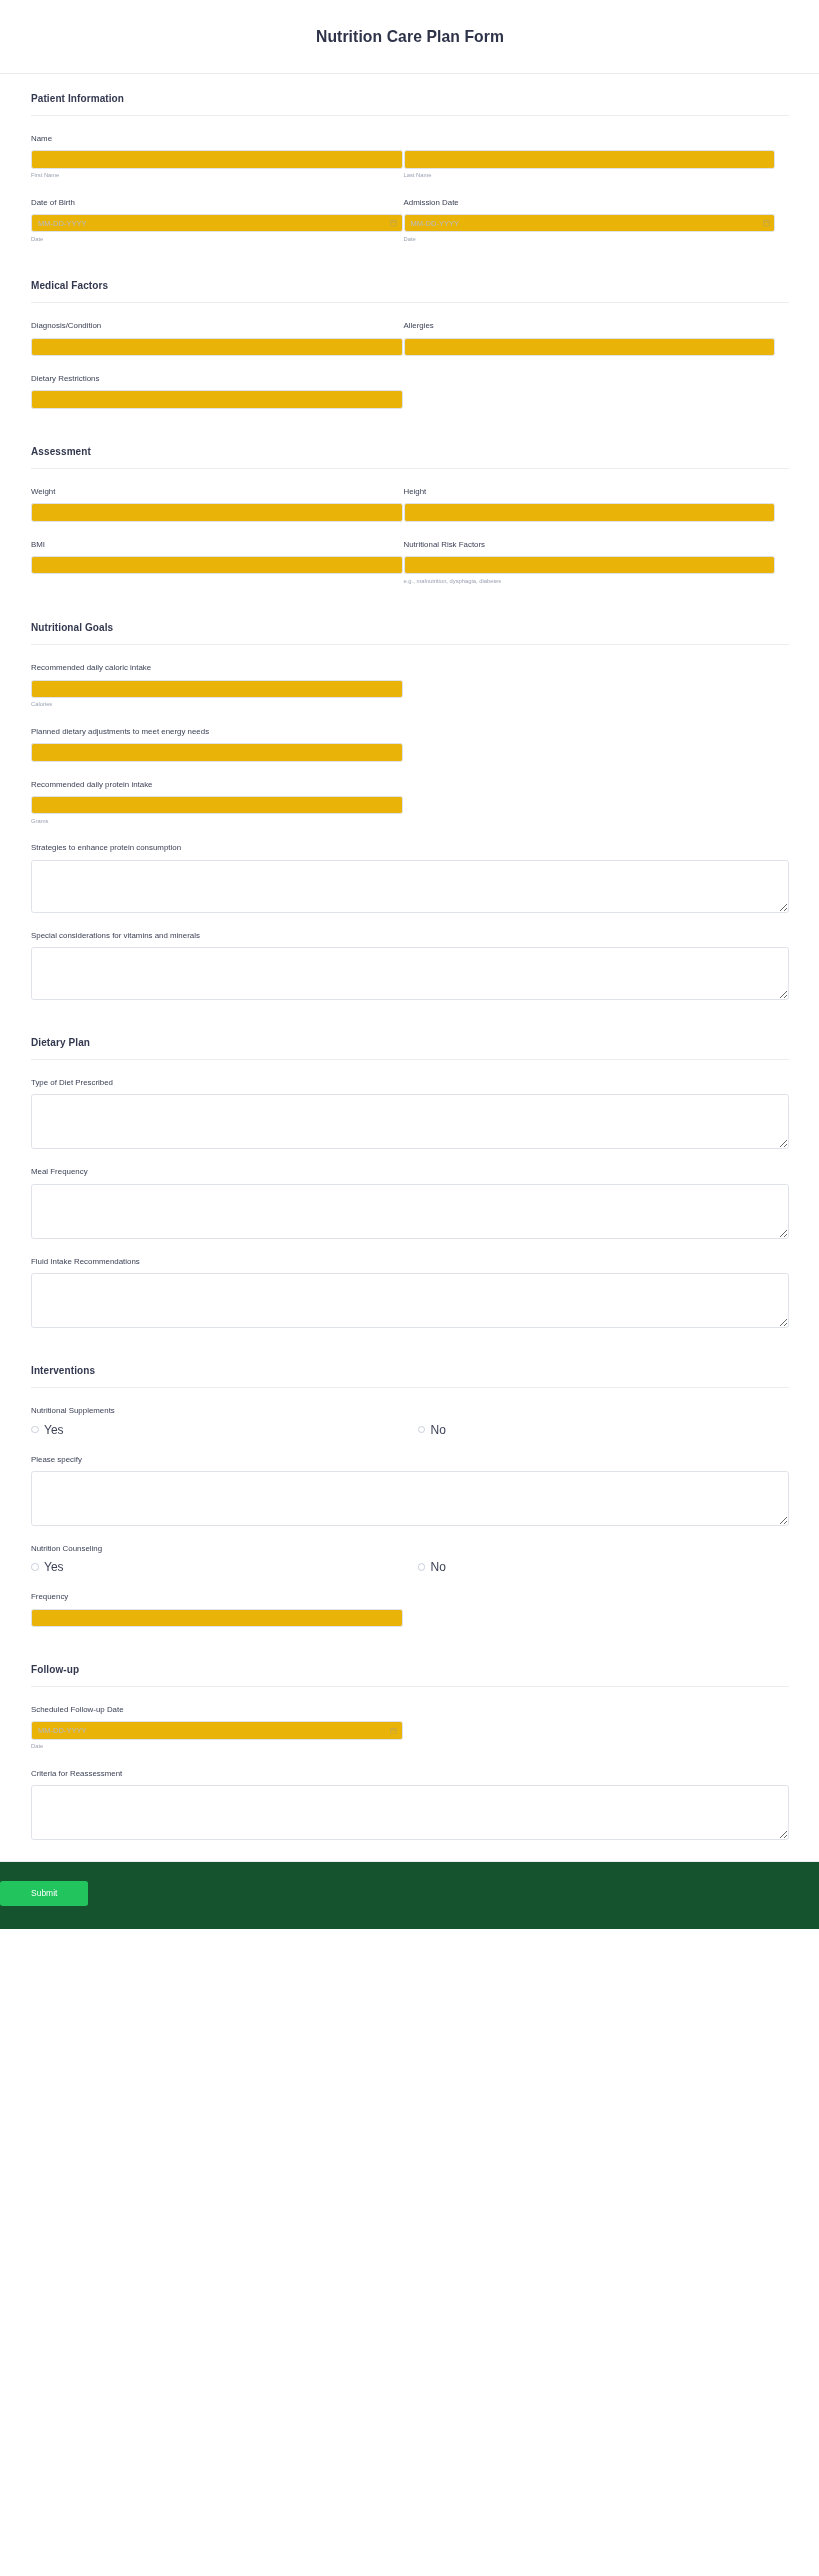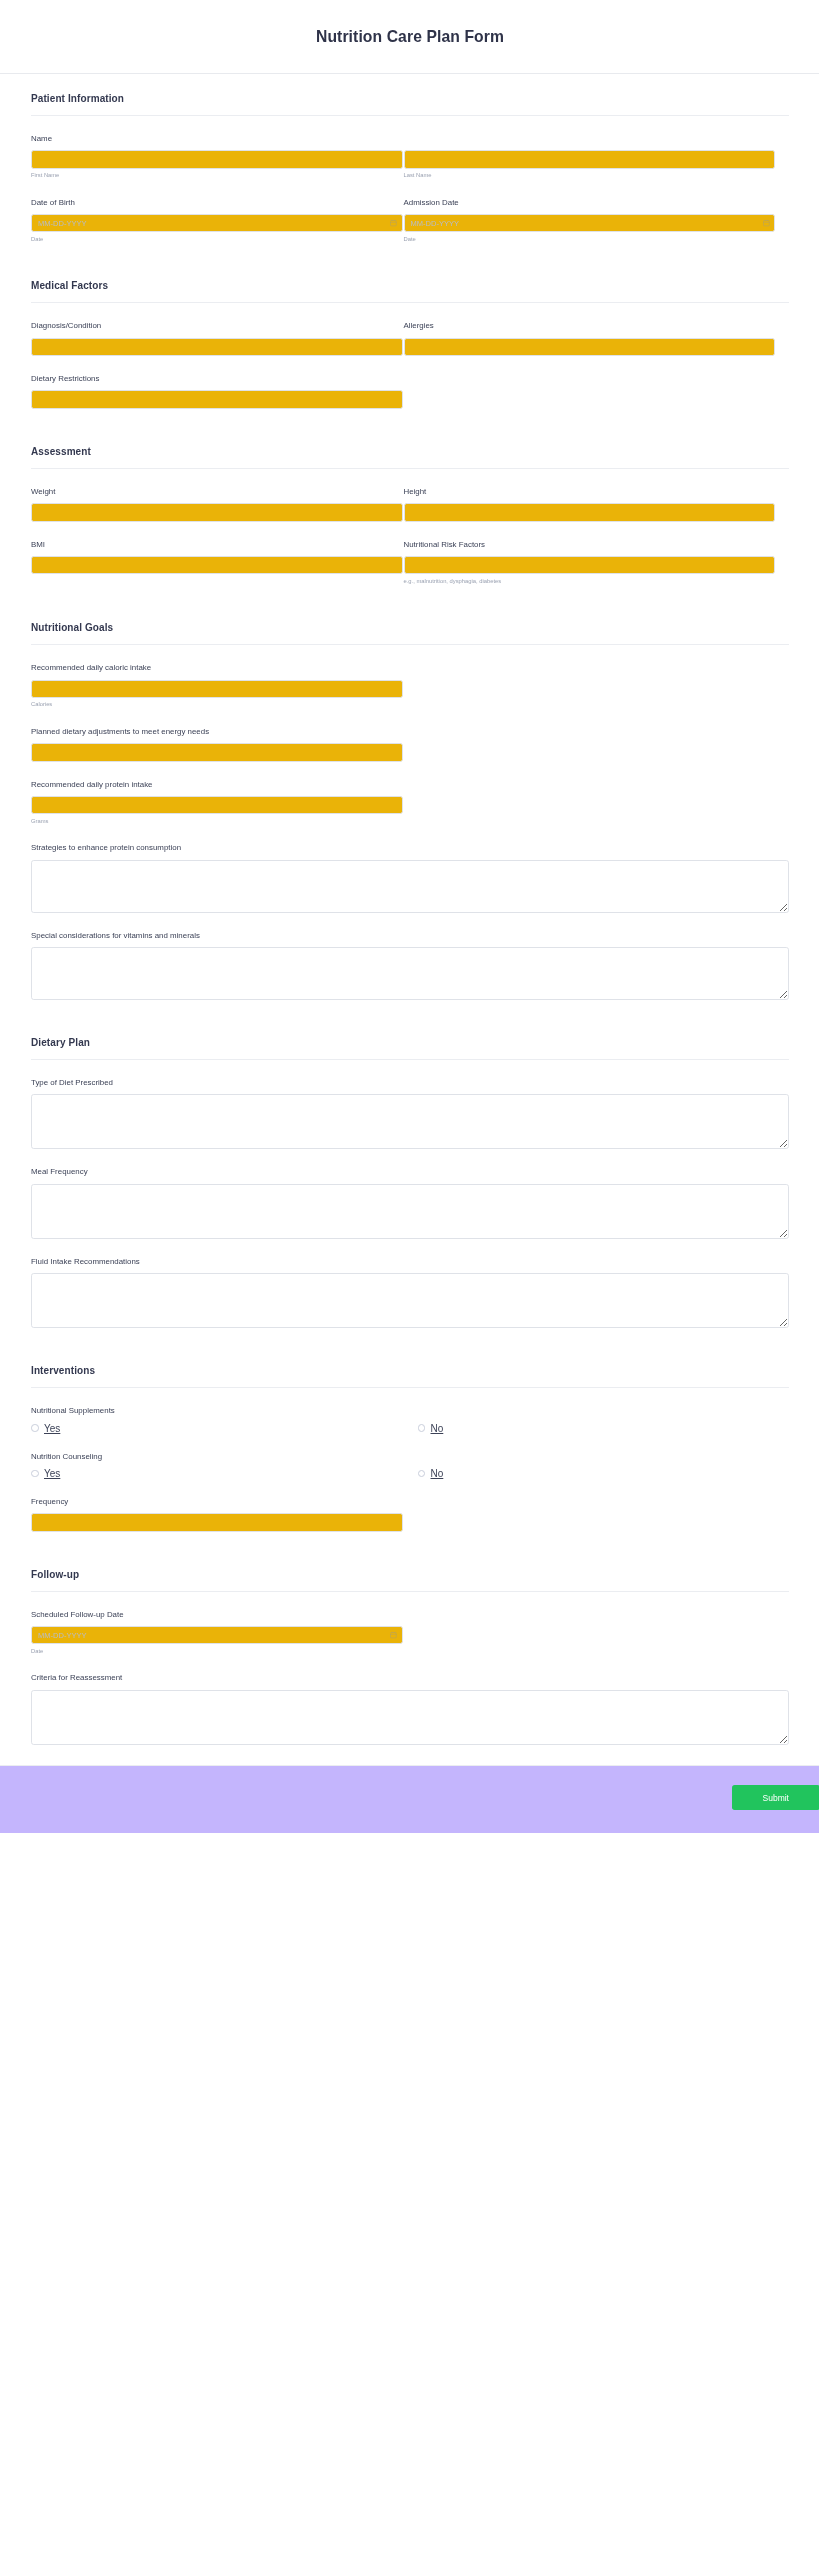--- a/index.html
+++ b/index.html
@@ -132,33 +132,32 @@
   }
   .radio-opt + .radio-opt { margin-left: 15px; }
   .radio-dot {
     width: 7.5px; height: 7.5px;
     border: 0.7px solid #c9cedb;
     border-radius: 50%;
     background: #fff;
     flex: 0 0 auto;
   }
   .radio-text {
-    font-size: 10px;
+    font-size: 12px;
     color: #3c4257;
-    text-decoration: underline;
   }
 
   
   .form-footer {
     border-top: 0.7px solid #ebedf1;
     margin-top: 20.5px;
     padding: 19px 0 23px 0;
     display: flex;
-    justify-content: flex-end;
-    background: #c4b5fd;
+    justify-content: flex-start;
+    background: #14532d;
   }
   .submit-btn {
     background: #21c45d;
     color: #ffffff;
     border: 0;
     border-radius: 2.7px;
     font-family: "Liberation Sans", sans-serif;
     font-size: 8.5px;
     font-weight: 400;
     padding: 7.5px 31px;
@@ -353,20 +352,26 @@
             <span class="radio-text">Yes</span>
           </label>
           <label class="radio-opt">
             <span class="radio-dot"></span>
             <span class="radio-text">No</span>
           </label>
         </div>
       </div>
     </div>
 
+    <div class="row">
+      <div class="col col-full">
+        <label class="field-label">Please specify</label>
+        <textarea class="ta ta-lg" style=""></textarea>
+      </div>
+    </div>
 
     <div class="row">
       <div class="col col-full">
         <label class="field-label">Nutrition Counseling</label>
         <div class="radio-row">
           <label class="radio-opt">
             <span class="radio-dot"></span>
             <span class="radio-text">Yes</span>
           </label>
           <label class="radio-opt">

